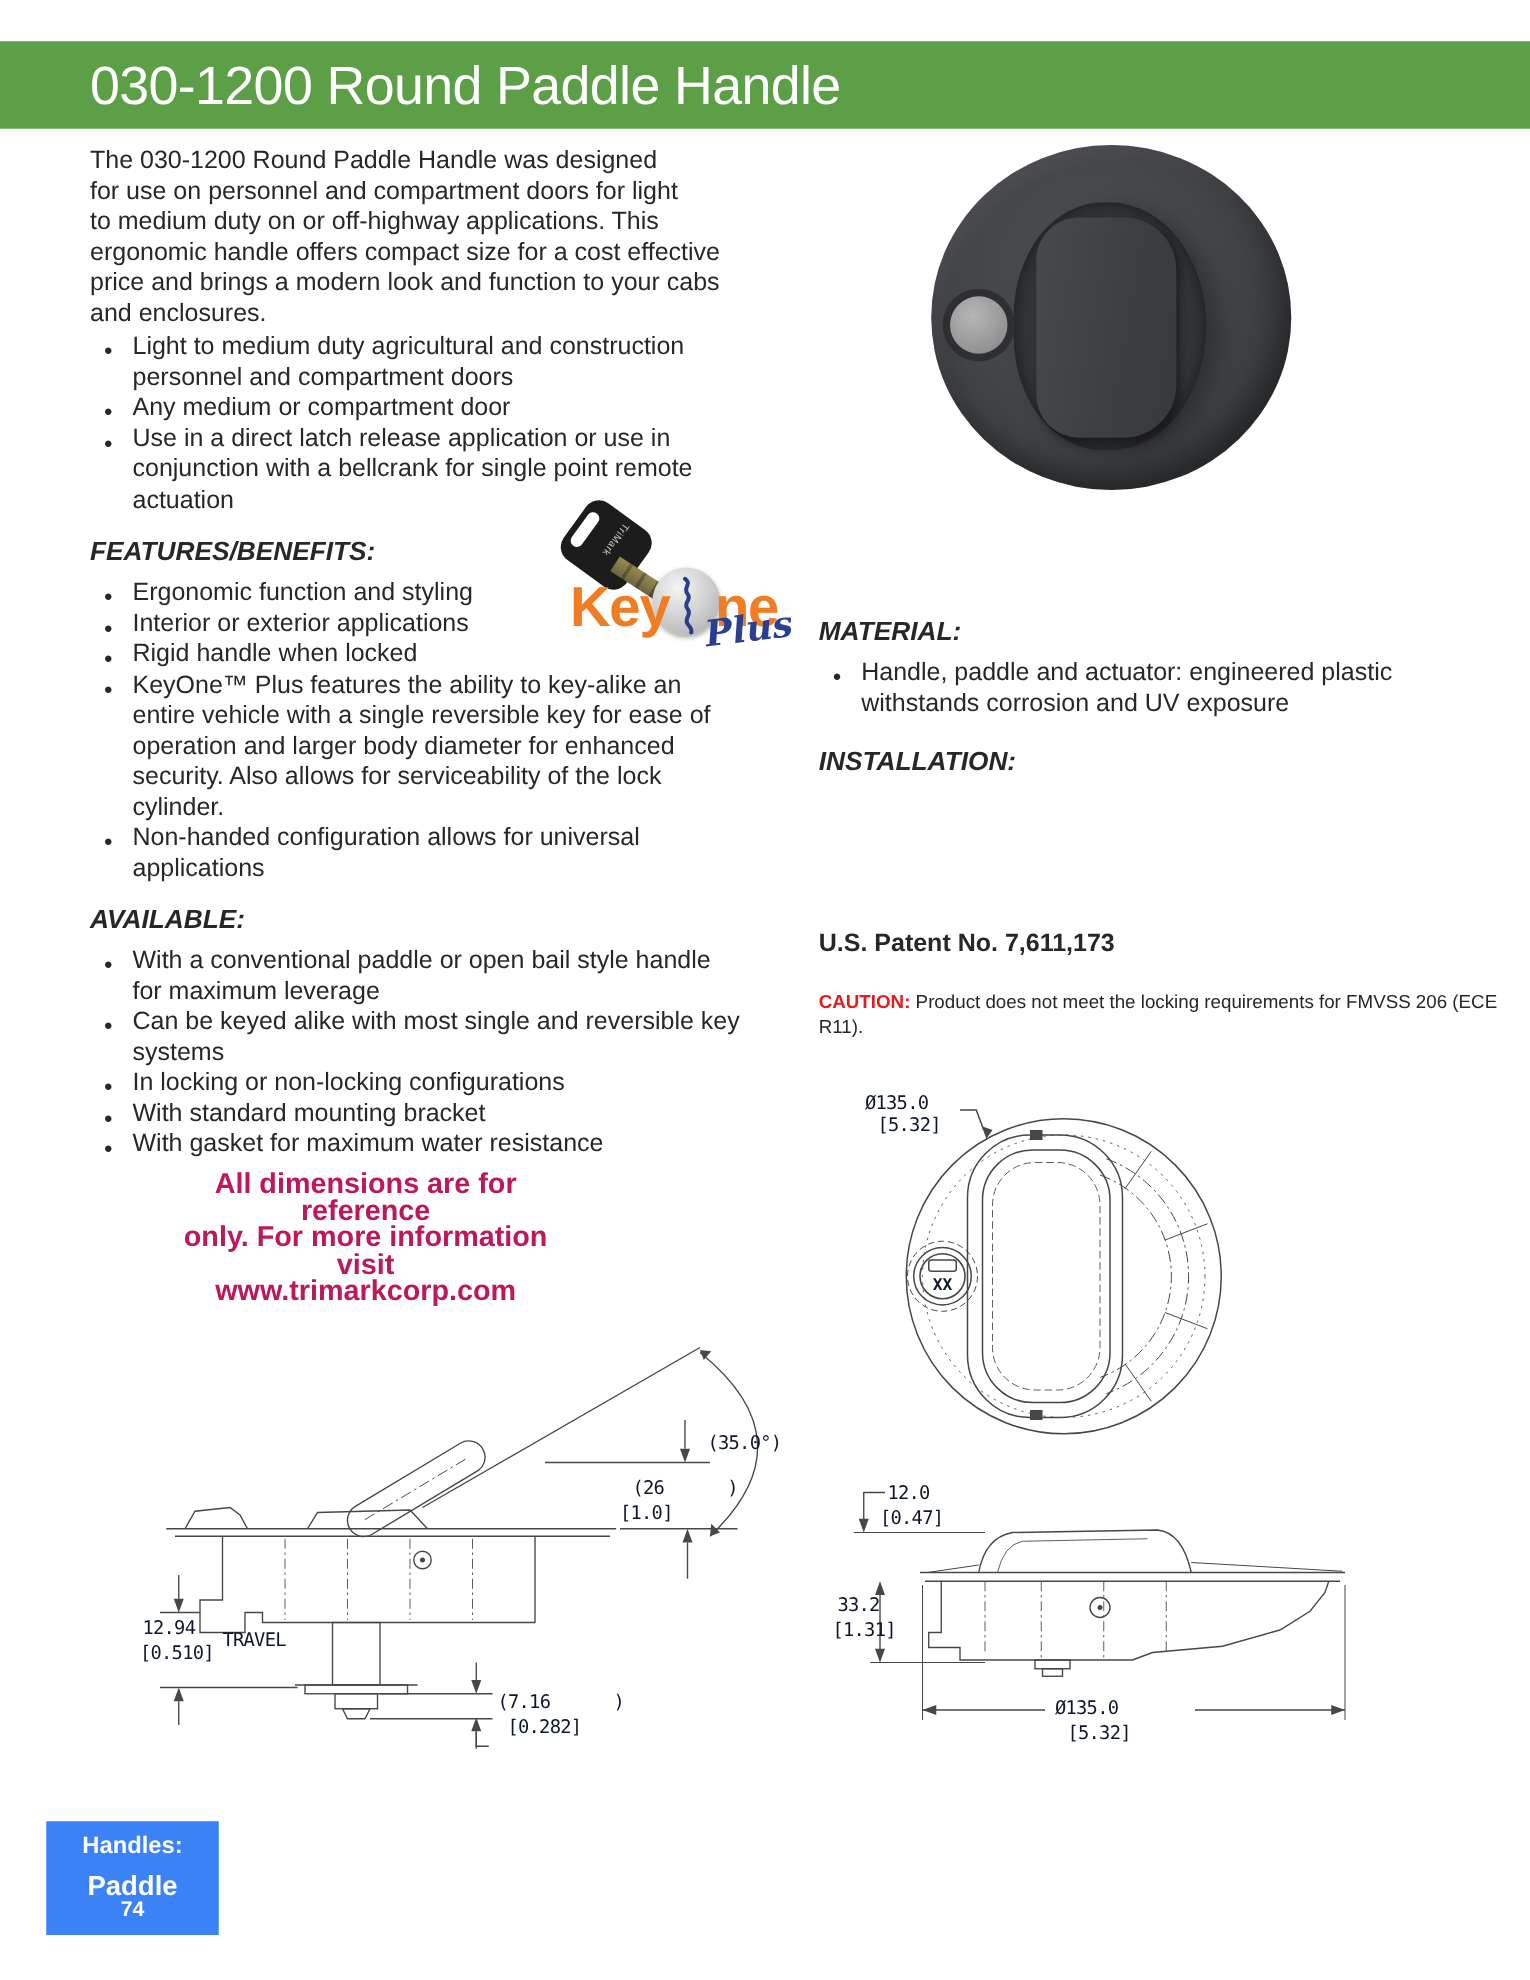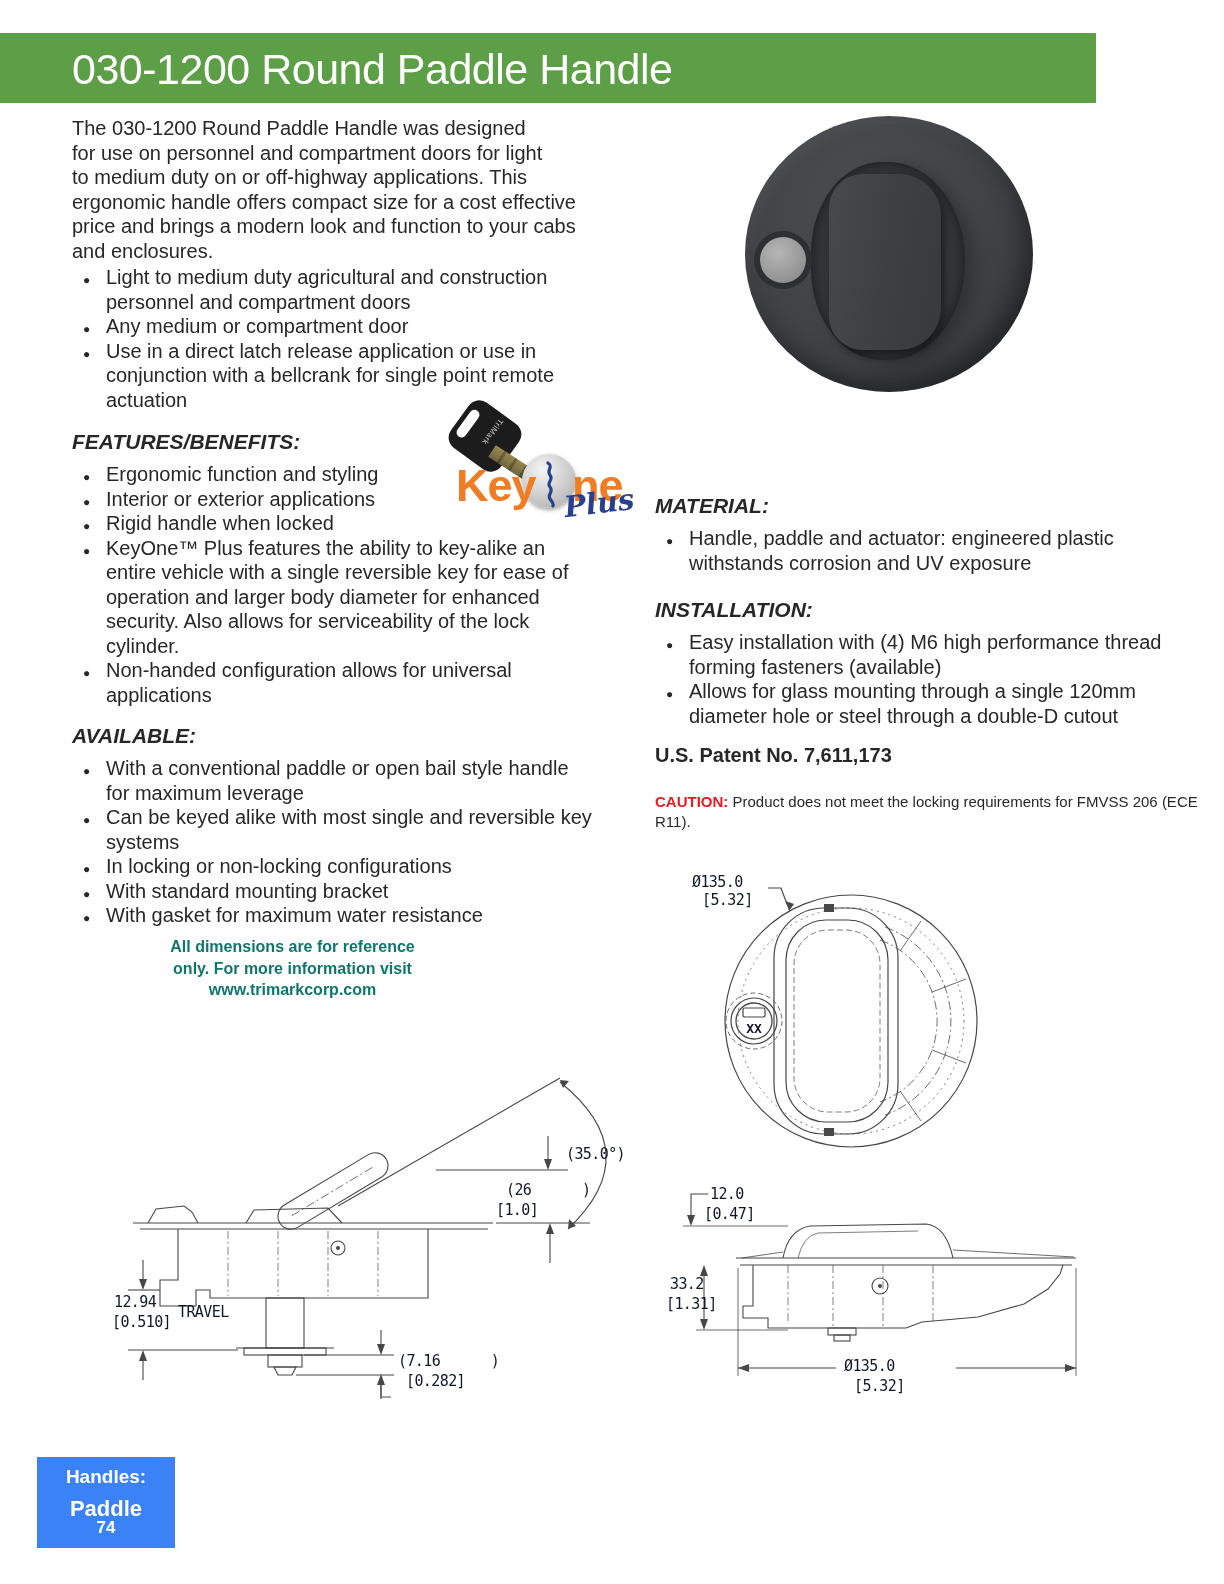--- a/index.html
+++ b/index.html
@@ -3,33 +3,33 @@
 <meta charset="utf-8">
 <style>
   html,body { margin:0; padding:0; }
   body {
     position:relative; width:1224px; height:1584px; background:#ffffff;
     font-family:"Liberation Sans", sans-serif; color:#272727; overflow:hidden;
   }
   .abs { position:absolute; }
 
   
-  #header { position:absolute; left:0; top:33px; width:1096px; height:70px; background:#5d9f46; }
+  #header { position:absolute; left:0; top:33px; width:1224px; height:70px; background:#5d9f46; }
   #header h1 { margin:0; padding:9px 0 0 72px; font-size:43px; font-weight:400; color:#ffffff;
                letter-spacing:-0.5px; line-height:54px; }
 
   
   p.lead { margin:0; font-size:20px; line-height:24.5px; white-space:pre-line; }
   ul.b { list-style:none; margin:2px 0 0; padding:0; font-size:20px; line-height:24.5px; }
   ul.b li { position:relative; padding-left:34px; margin:0; }
   ul.b li::before { content:"●"; position:absolute; left:11px; top:3px; font-size:12px; }
   h2.sec { margin:0 0 8px; font-size:21px; font-style:italic; font-weight:bold; }
 
   #refnote { position:absolute; left:125px; top:936px; width:335px; text-align:center;
-             color:#0f766e; font-weight:bold; font-size:16px; line-height:21.5px; }
+             color:#be185d; font-weight:bold; font-size:23px; line-height:21.5px; }
   #patent  { position:absolute; left:655px; top:744px; font-size:20px; font-weight:bold; }
   #caution { position:absolute; left:655px; top:792px; width:560px; font-size:15px; line-height:20px; }
   #caution .cl { color:#e8191f; font-weight:bold; }
 
   
   #photo { position:absolute; left:745px; top:116px; width:288px; height:276px; }
   #photo .base { position:absolute; left:0; top:0; width:288px; height:276px; border-radius:50%;
     background: radial-gradient(ellipse at 42% 34%, #4c4e51 0%, #424447 45%, #3a3c3f 72%, #313336 100%);
     box-shadow: inset -8px -12px 20px rgba(0,0,0,.35), inset 5px 7px 12px rgba(255,255,255,.05); }
   #photo .recess { position:absolute; left:66px; top:46px; width:154px; height:198px;
@@ -148,24 +148,20 @@
 
 <div class="abs" style="left:655px; top:474px; width:525px;margin-top:20px;">
   <h2 class="sec">MATERIAL:</h2>
   <ul class="b">
     <li>Handle, paddle and actuator: engineered plastic withstands corrosion and UV exposure</li>
   </ul>
 </div>
 
 <div class="abs" style="left:655px; top:598px; width:525px;">
   <h2 class="sec">INSTALLATION:</h2>
-  <ul class="b">
-    <li>Easy installation with (4) M6 high performance thread forming fasteners (available)</li>
-    <li>Allows for glass mounting through a single 120mm diameter hole or steel through a double-D cutout</li>
-  </ul>
 </div>
 
 <div id="patent">U.S. Patent No. 7,611,173</div>
 
 <div id="caution"><span class="cl">CAUTION:</span><span> Product does not meet the locking requirements for FMVSS 206 (ECE R11).</span></div>
 
 <div class="drawing" style="left:676px; top:858px; width:344px; height:316px;">
   <svg width="344" height="316">
     <g fill="none" stroke="#474747" stroke-width="1.2">
       <circle cx="175" cy="163" r="126"></circle>

